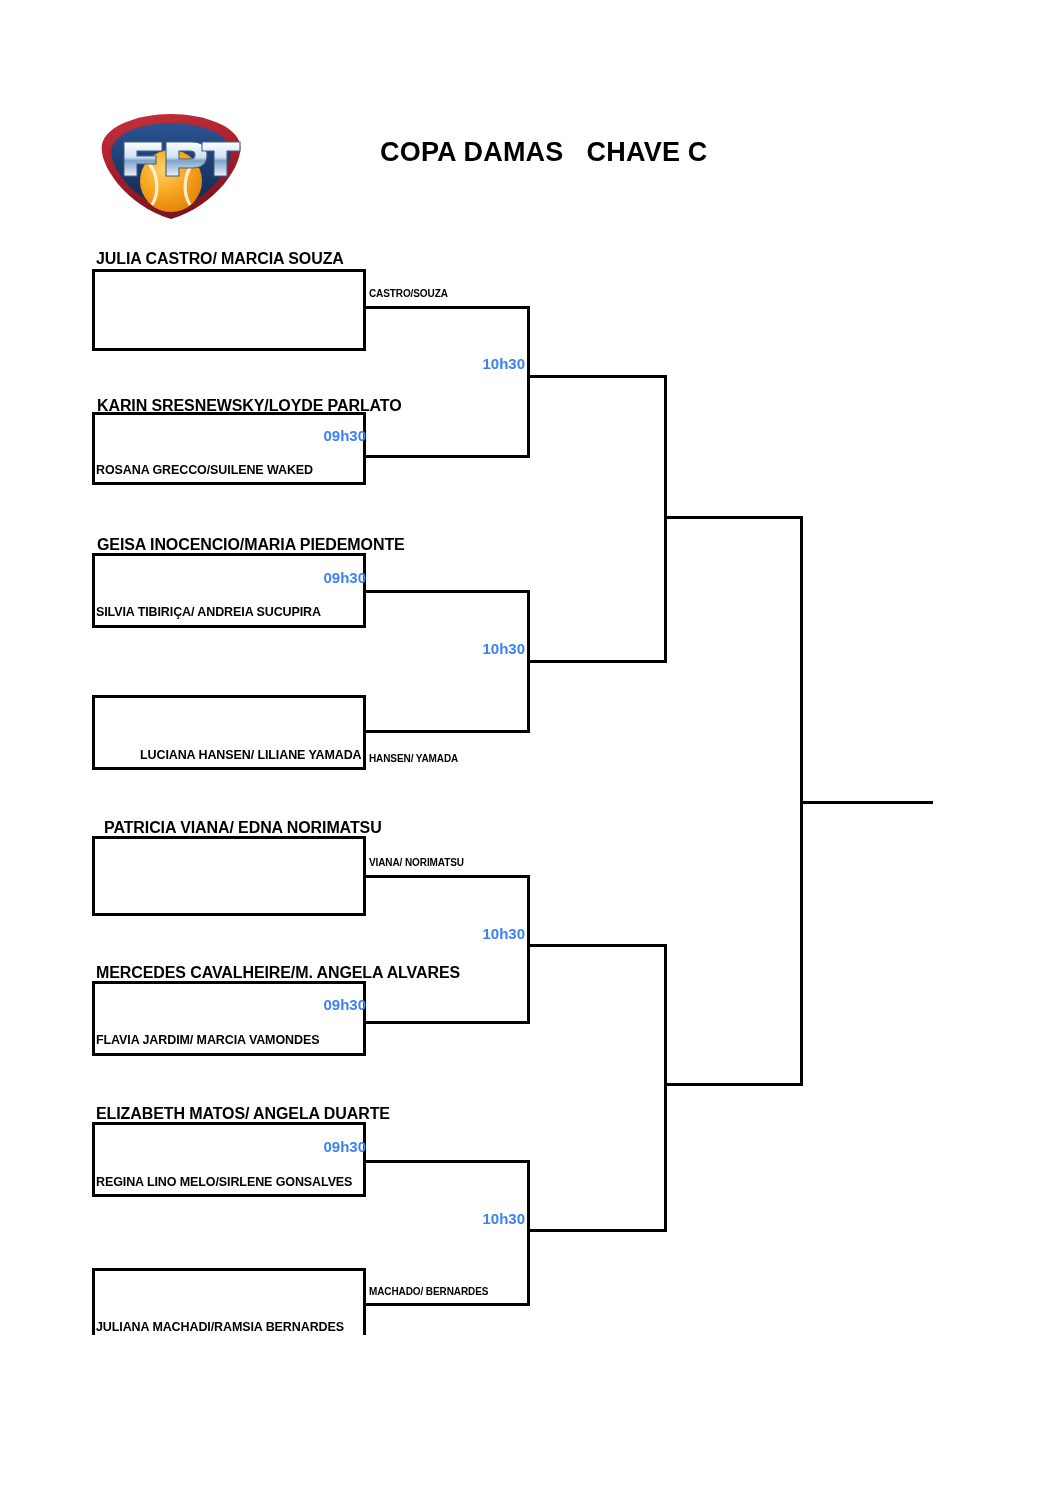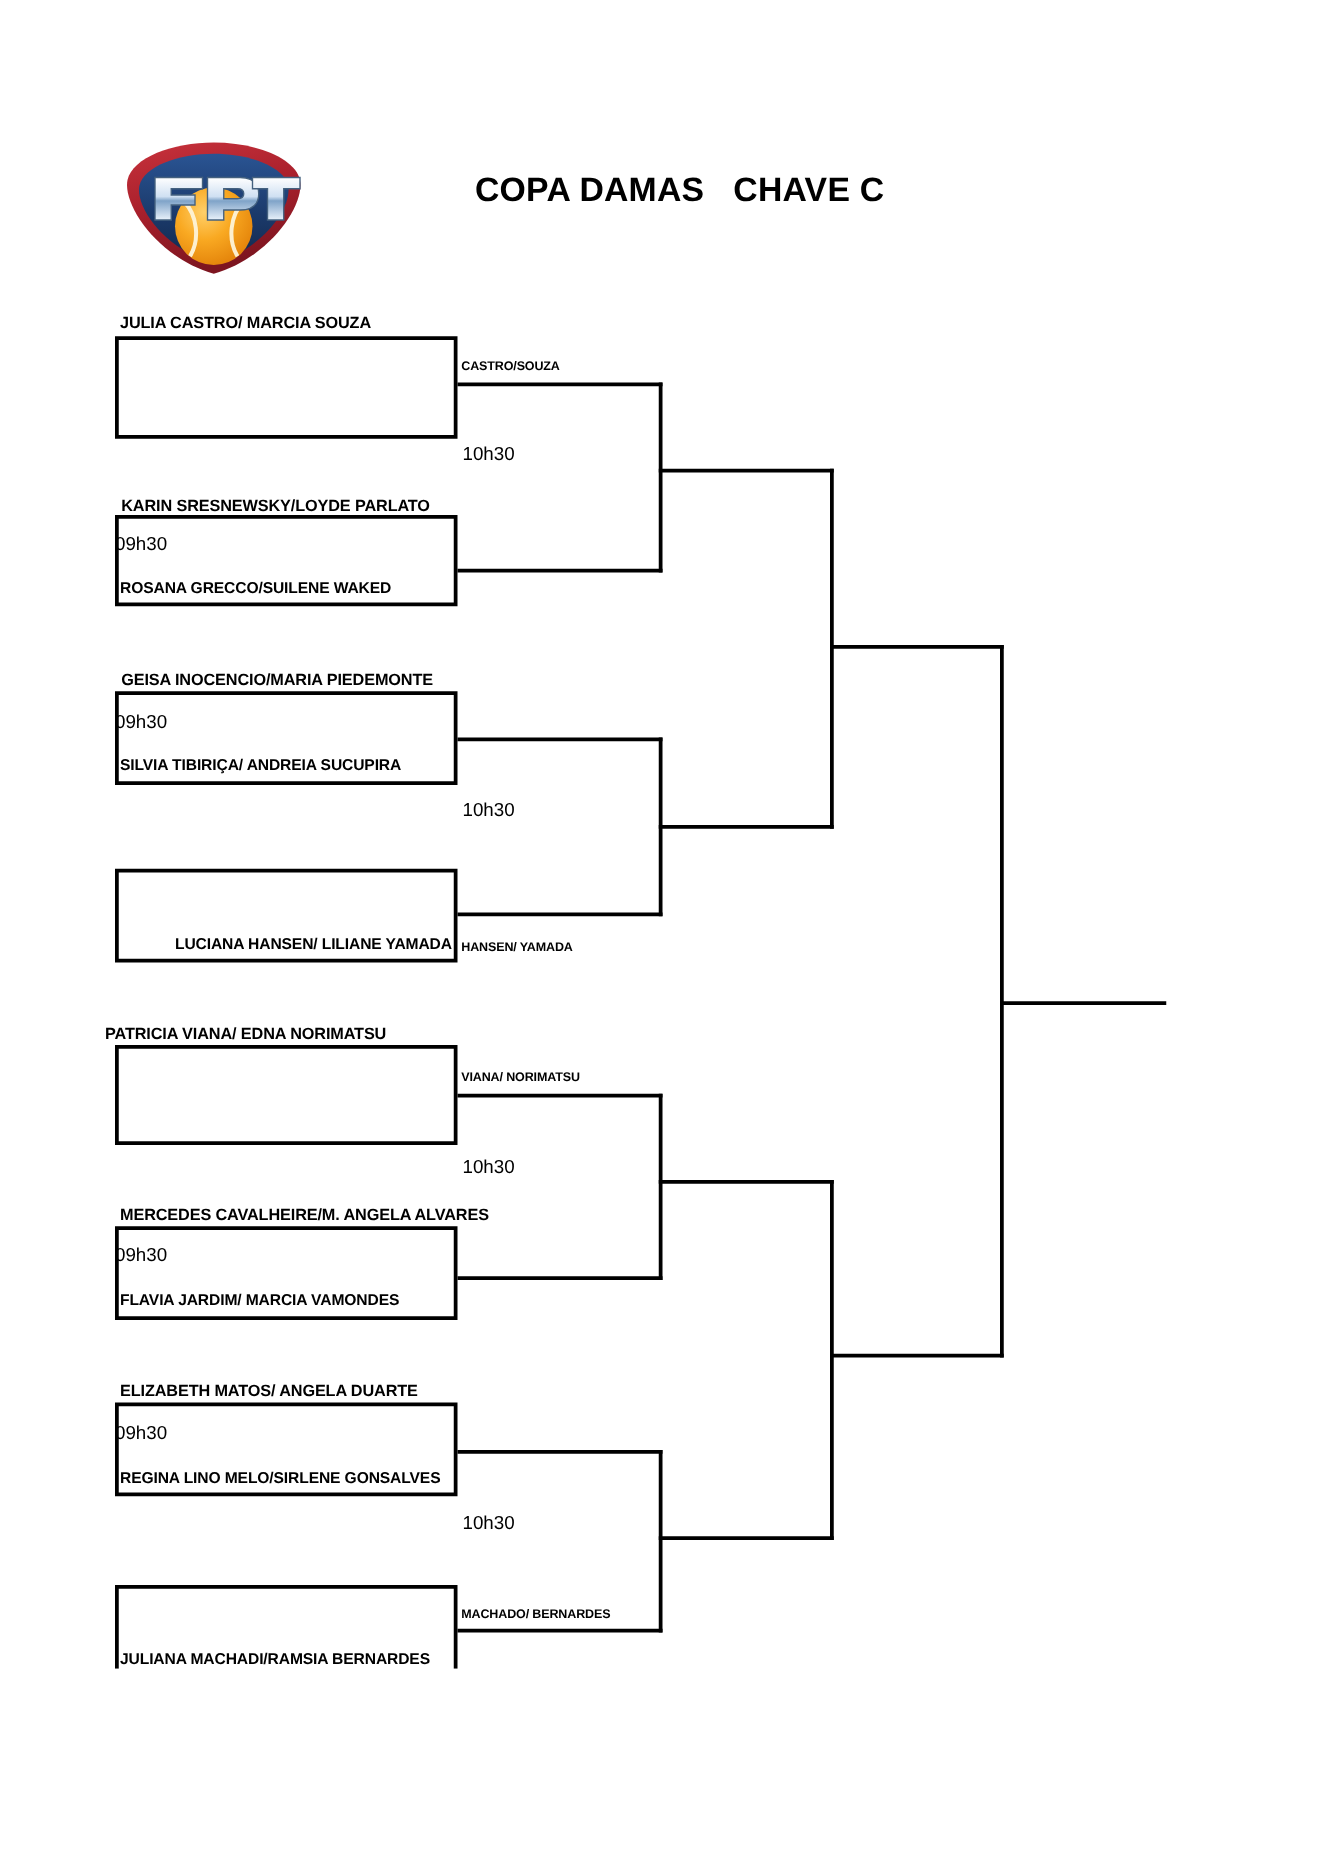--- a/index.html
+++ b/index.html
@@ -41,41 +41,41 @@
 
   
   .mbox {
     position: absolute;
     border: 3px solid #000;
     box-sizing: border-box;
     background: #fff;
   }
   .seed-top {
     position: absolute;
-    font-size: 13px;
+    font-size: 16px;
     font-weight: bold;
     white-space: nowrap;
     letter-spacing: -0.1px;
     color: #000;
   }
   .seed-bottom {
     position: absolute;
     font-size: 12.5px;
     font-weight: bold;
     white-space: nowrap;
     letter-spacing: -0.1px;
     color: #000;
   }
   .timelab {
     position: absolute;
     font-size: 15px;
-    font-weight: normal;
-    white-space: nowrap;
-    color: #000000;
-    text-align: left;
+    font-weight: bold;
+    white-space: nowrap;
+    color: #3b82f6;
+    text-align: right;
   }
   .winlab {
     position: absolute;
     font-size: 10px;
     font-weight: bold;
     white-space: nowrap;
     letter-spacing: -0.1px;
     color: #000;
   }
   
@@ -149,21 +149,21 @@
   <div class="seed-bottom" style="left:96px; top:463px;">ROSANA GRECCO/SUILENE WAKED</div>
 
   <div class="seed-top" style="left:97px; top:536px;">GEISA INOCENCIO/MARIA PIEDEMONTE</div>
   <div class="mbox" style="left:92px; top:553px; width:274px; height:75px;"></div>
   <div class="timelab" style="left:92px; top:569px; width:274px;">09h30</div>
   <div class="seed-bottom" style="left:96px; top:605px;">SILVIA TIBIRIÇA/ ANDREIA SUCUPIRA</div>
 
   <div class="mbox" style="left:92px; top:695px; width:274px; height:75px;"></div>
   <div class="seed-bottom" style="left:96px; top:748px;margin-left:44px;">LUCIANA HANSEN/ LILIANE YAMADA</div>
 
-  <div class="seed-top" style="left:84px; top:819px;">PATRICIA VIANA/ EDNA NORIMATSU</div>
+  <div class="seed-top" style="left:104px; top:819px;">PATRICIA VIANA/ EDNA NORIMATSU</div>
   <div class="mbox" style="left:92px; top:836px; width:274px; height:80px;"></div>
 
   <div class="seed-top" style="left:96px; top:964px;">MERCEDES CAVALHEIRE/M. ANGELA ALVARES</div>
   <div class="mbox" style="left:92px; top:981px; width:274px; height:75px;"></div>
   <div class="timelab" style="left:92px; top:996px; width:274px;">09h30</div>
   <div class="seed-bottom" style="left:96px; top:1033px;">FLAVIA JARDIM/ MARCIA VAMONDES</div>
 
   <div class="seed-top" style="left:96px; top:1105px;">ELIZABETH MATOS/ ANGELA DUARTE</div>
   <div class="mbox" style="left:92px; top:1122px; width:274px; height:75px;"></div>
   <div class="timelab" style="left:92px; top:1138px; width:274px;">09h30</div>

